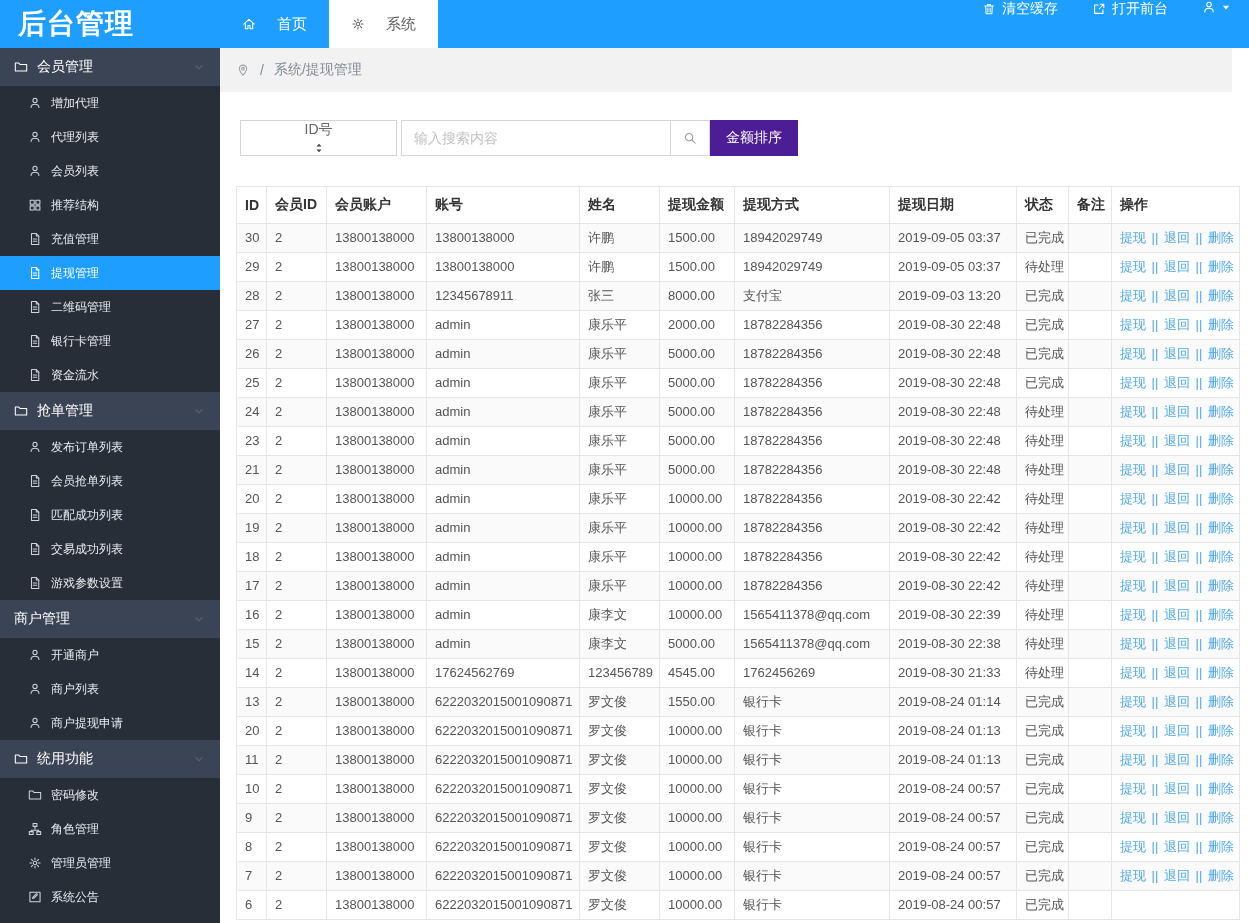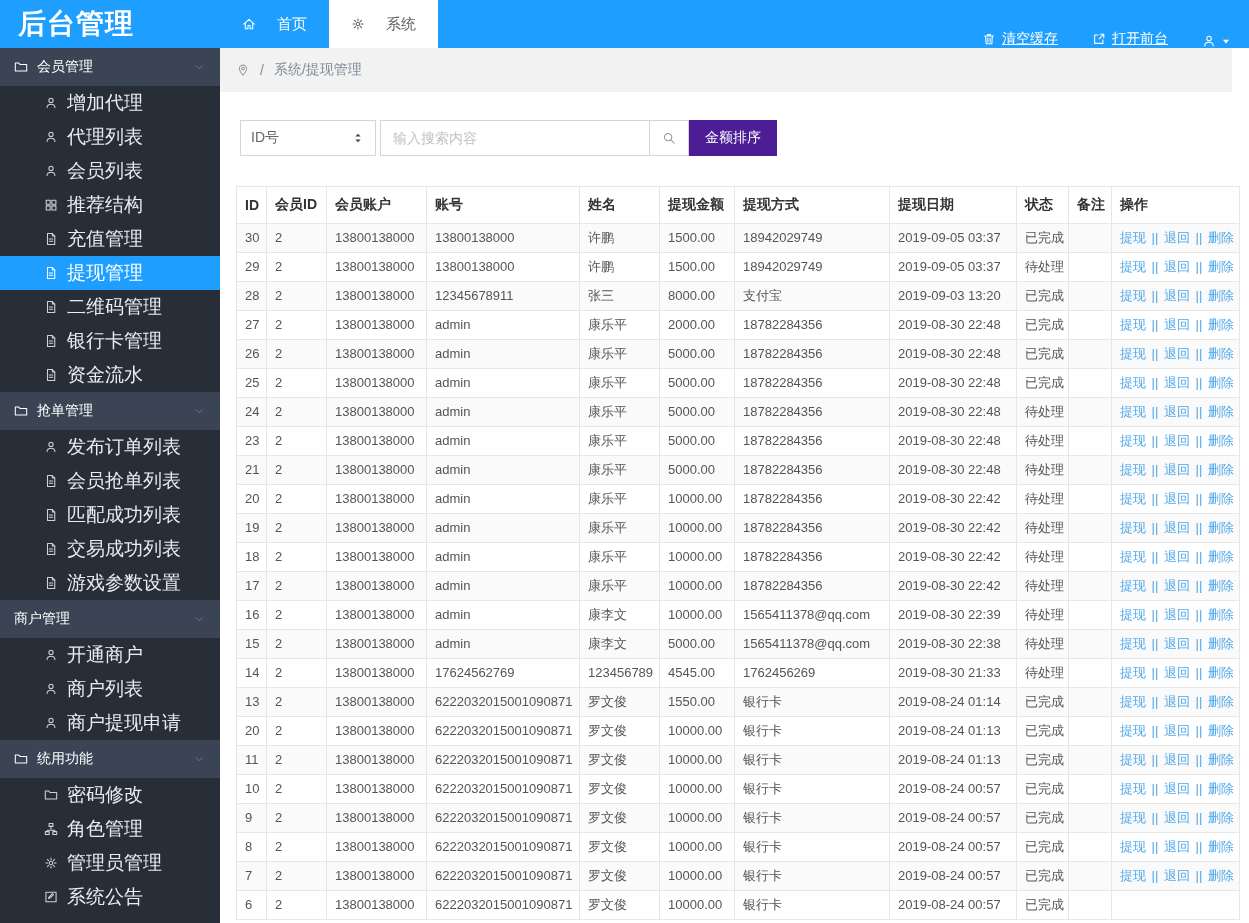--- a/index.html
+++ b/index.html
@@ -6,44 +6,44 @@
   html,body { width:1249px; height:923px; overflow:hidden; background:#fff;
     font-family:"Liberation Sans","DejaVu Sans",sans-serif; }
   
   .topbar { height:48px; background:#1E9FFF; display:flex; align-items:stretch; }
   .brand { width:220px; color:#fff; font-size:28px; font-weight:bold;
     display:flex; align-items:center; padding-left:18px; letter-spacing:1px; }
   .tabs { display:flex; }
   .tab { display:flex; align-items:center; gap:21px; padding:15px 22px; color:#fff;
     font-size:15px; cursor:pointer; }
   .tab.active { background:#fff; color:#5f5f5f; }
-  .top-actions { margin-left:auto; display:flex; align-items:flex-end; gap:34px;
-    padding-right:16px; color:#fff; font-size:14px;text-decoration:underline; }
+  .top-actions { margin-left:auto; display:flex; align-items:flex-start; gap:34px;
+    padding-right:16px; color:#fff; font-size:14px; }
   .top-action { display:flex; align-items:center; gap:6px; cursor:pointer; }
   .top-action.user { gap:3px; }
   
   .layout { display:flex; height:875px; }
   .sidebar { width:220px; background:#272E38; flex:none; overflow:hidden; }
   .sec-h { height:38px; display:flex; align-items:center; gap:9px; padding:8px 14px;
     background:#3A4454; color:#fff; font-size:14px; cursor:pointer; }
   .sec-h .chev { margin-left:auto; color:#5E6875; }
-  .item { height:34px; display:flex; align-items:center; gap:9px; padding-left:44px;
-    color:#E9ECF0; font-size:19px; cursor:pointer; }
+  .item { height:34px; display:flex; align-items:center; gap:9px; padding-left:28px;
+    color:#E9ECF0; font-size:12px; cursor:pointer; }
   .item .ic { color:#CFD4DB; }
   .item.active { background:#1E9FFF; color:#fff; }
   .item.active .ic { color:#fff; }
   
   .main { flex:1; background:#fff; padding-right:17px; overflow:hidden; }
   .breadcrumb { height:44px; background:#F2F2F2; display:flex; align-items:center;
     gap:10px; padding:0 16px; color:#808B98; font-size:14px; }
   .breadcrumb .pin { color:#98A0A8; }
   .toolbar { margin:28px 0 0 20px; display:flex; align-items:center; }
-  .select { width:136px; height:36px; border:1px solid #D5D5D5; background:#fff;
+  .select { width:157px; height:36px; border:1px solid #D5D5D5; background:#fff;
     display:flex; align-items:center; justify-content:space-between; padding:0 10px;
-    color:#666; font-size:14px; margin-right:4px; cursor:pointer; }
+    color:#666; font-size:14px; margin-right:4px; cursor:pointer;flex-direction:column; }
   .select .updn { color:#444; }
   .search-input { width:270px; height:36px; border:1px solid #D5D5D5; padding:0 12px;
     font-size:14px; color:#333; outline:none; font-family:inherit; }
   .search-input::placeholder { color:#C2C2C2; }
   .icon-btn { width:40px; height:36px; border:1px solid #D5D5D5; background:#fff;
     margin-left:-1px; color:#999; display:flex; align-items:center; justify-content:center;
     cursor:pointer; }
   .sort-btn { height:36px; padding:0 16px; background:#4c1d95; color:#fff; border:none;
     font-size:14px; cursor:pointer; font-family:inherit; }
   

